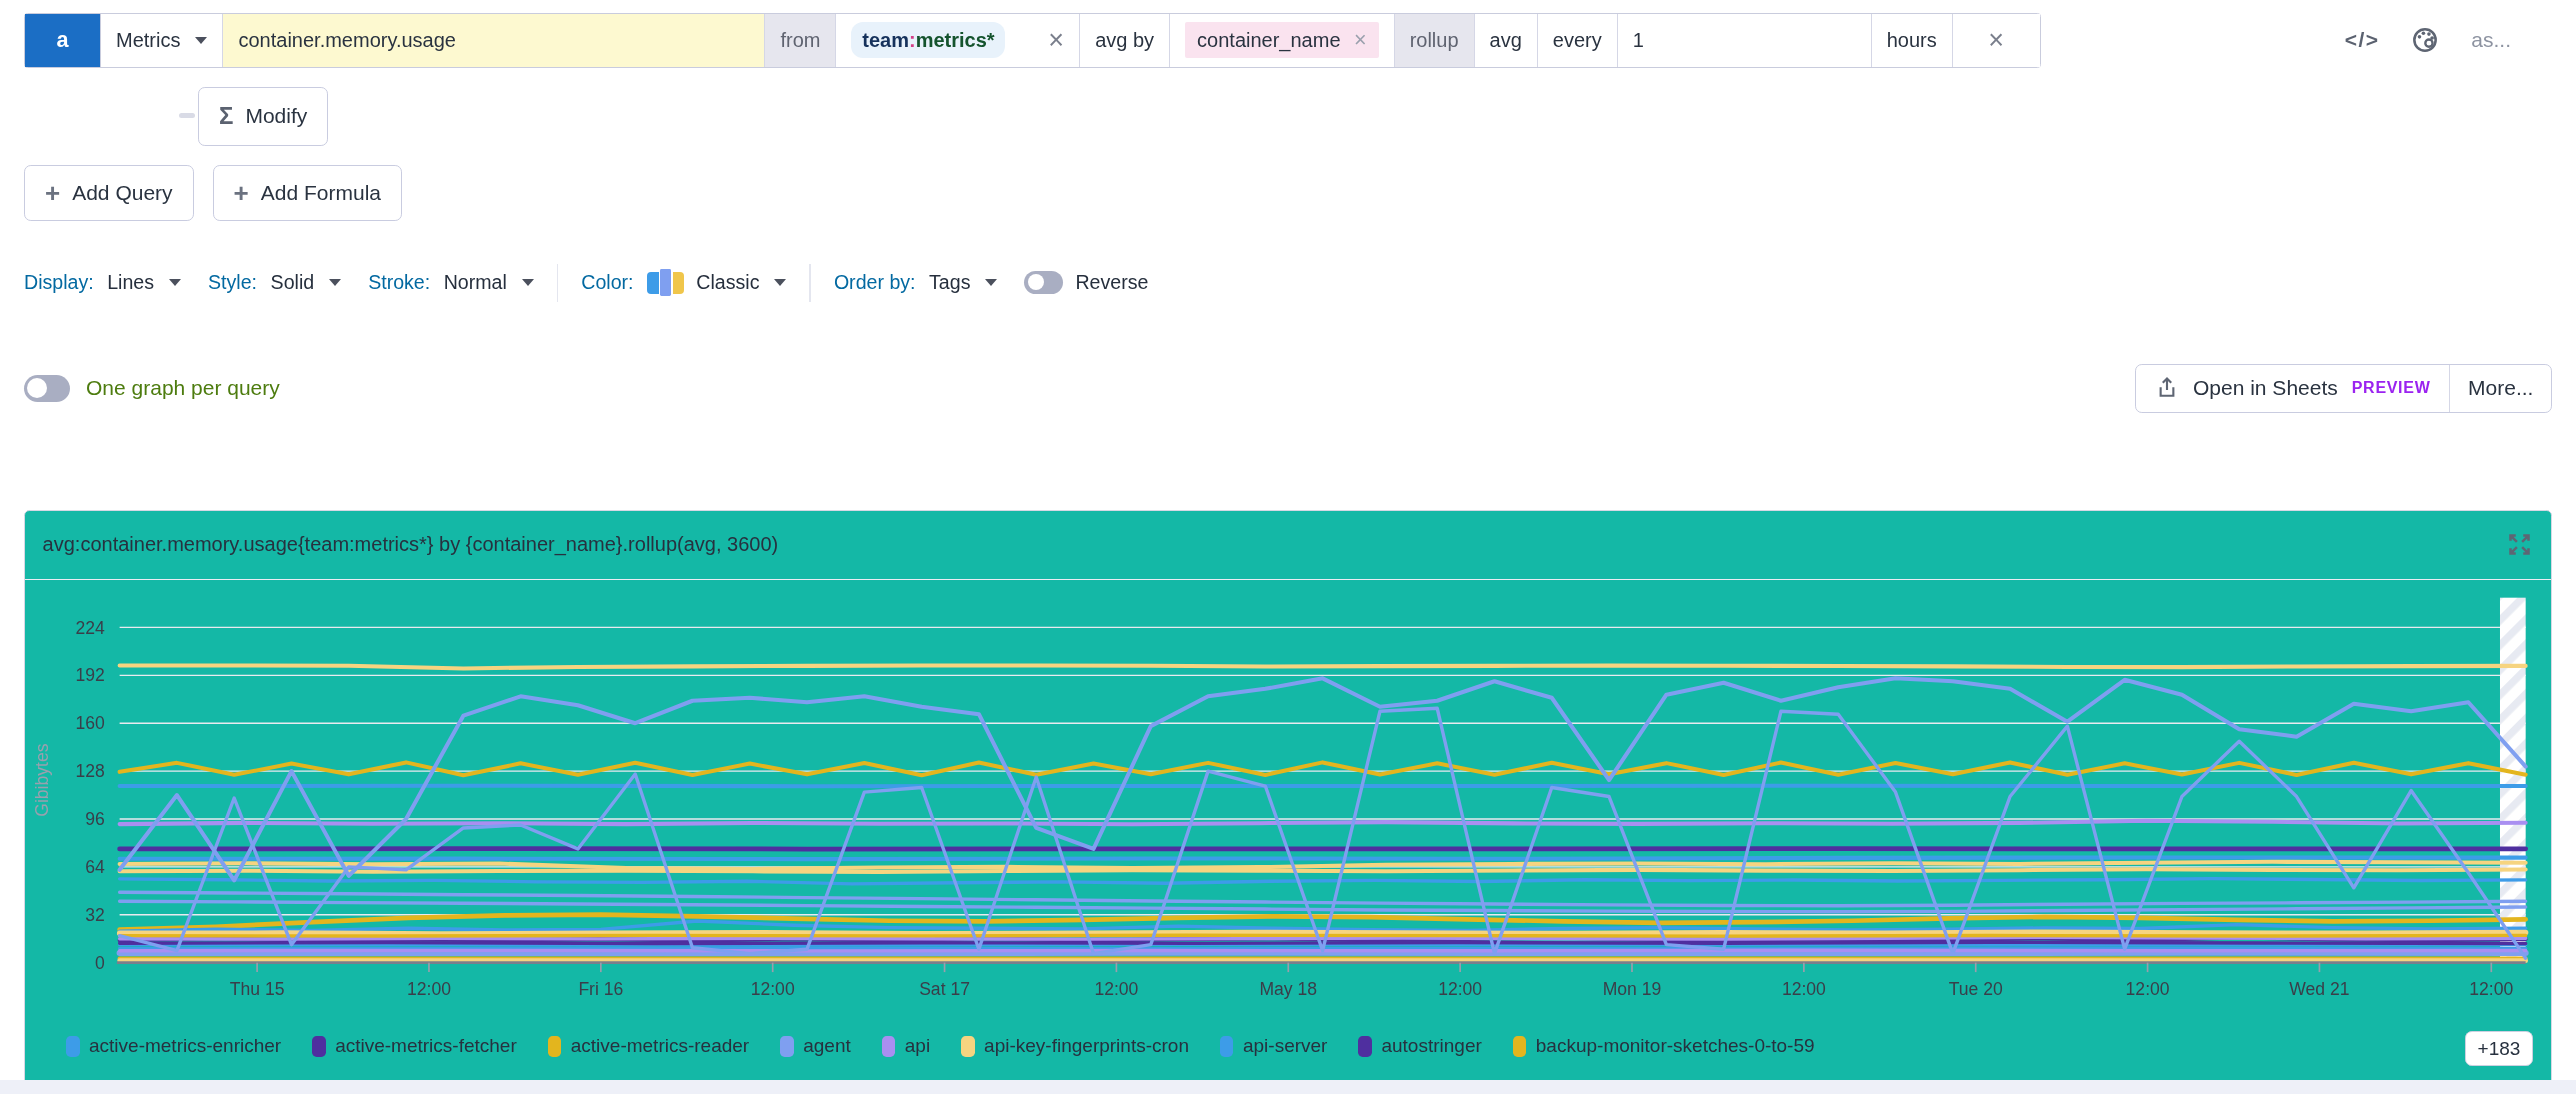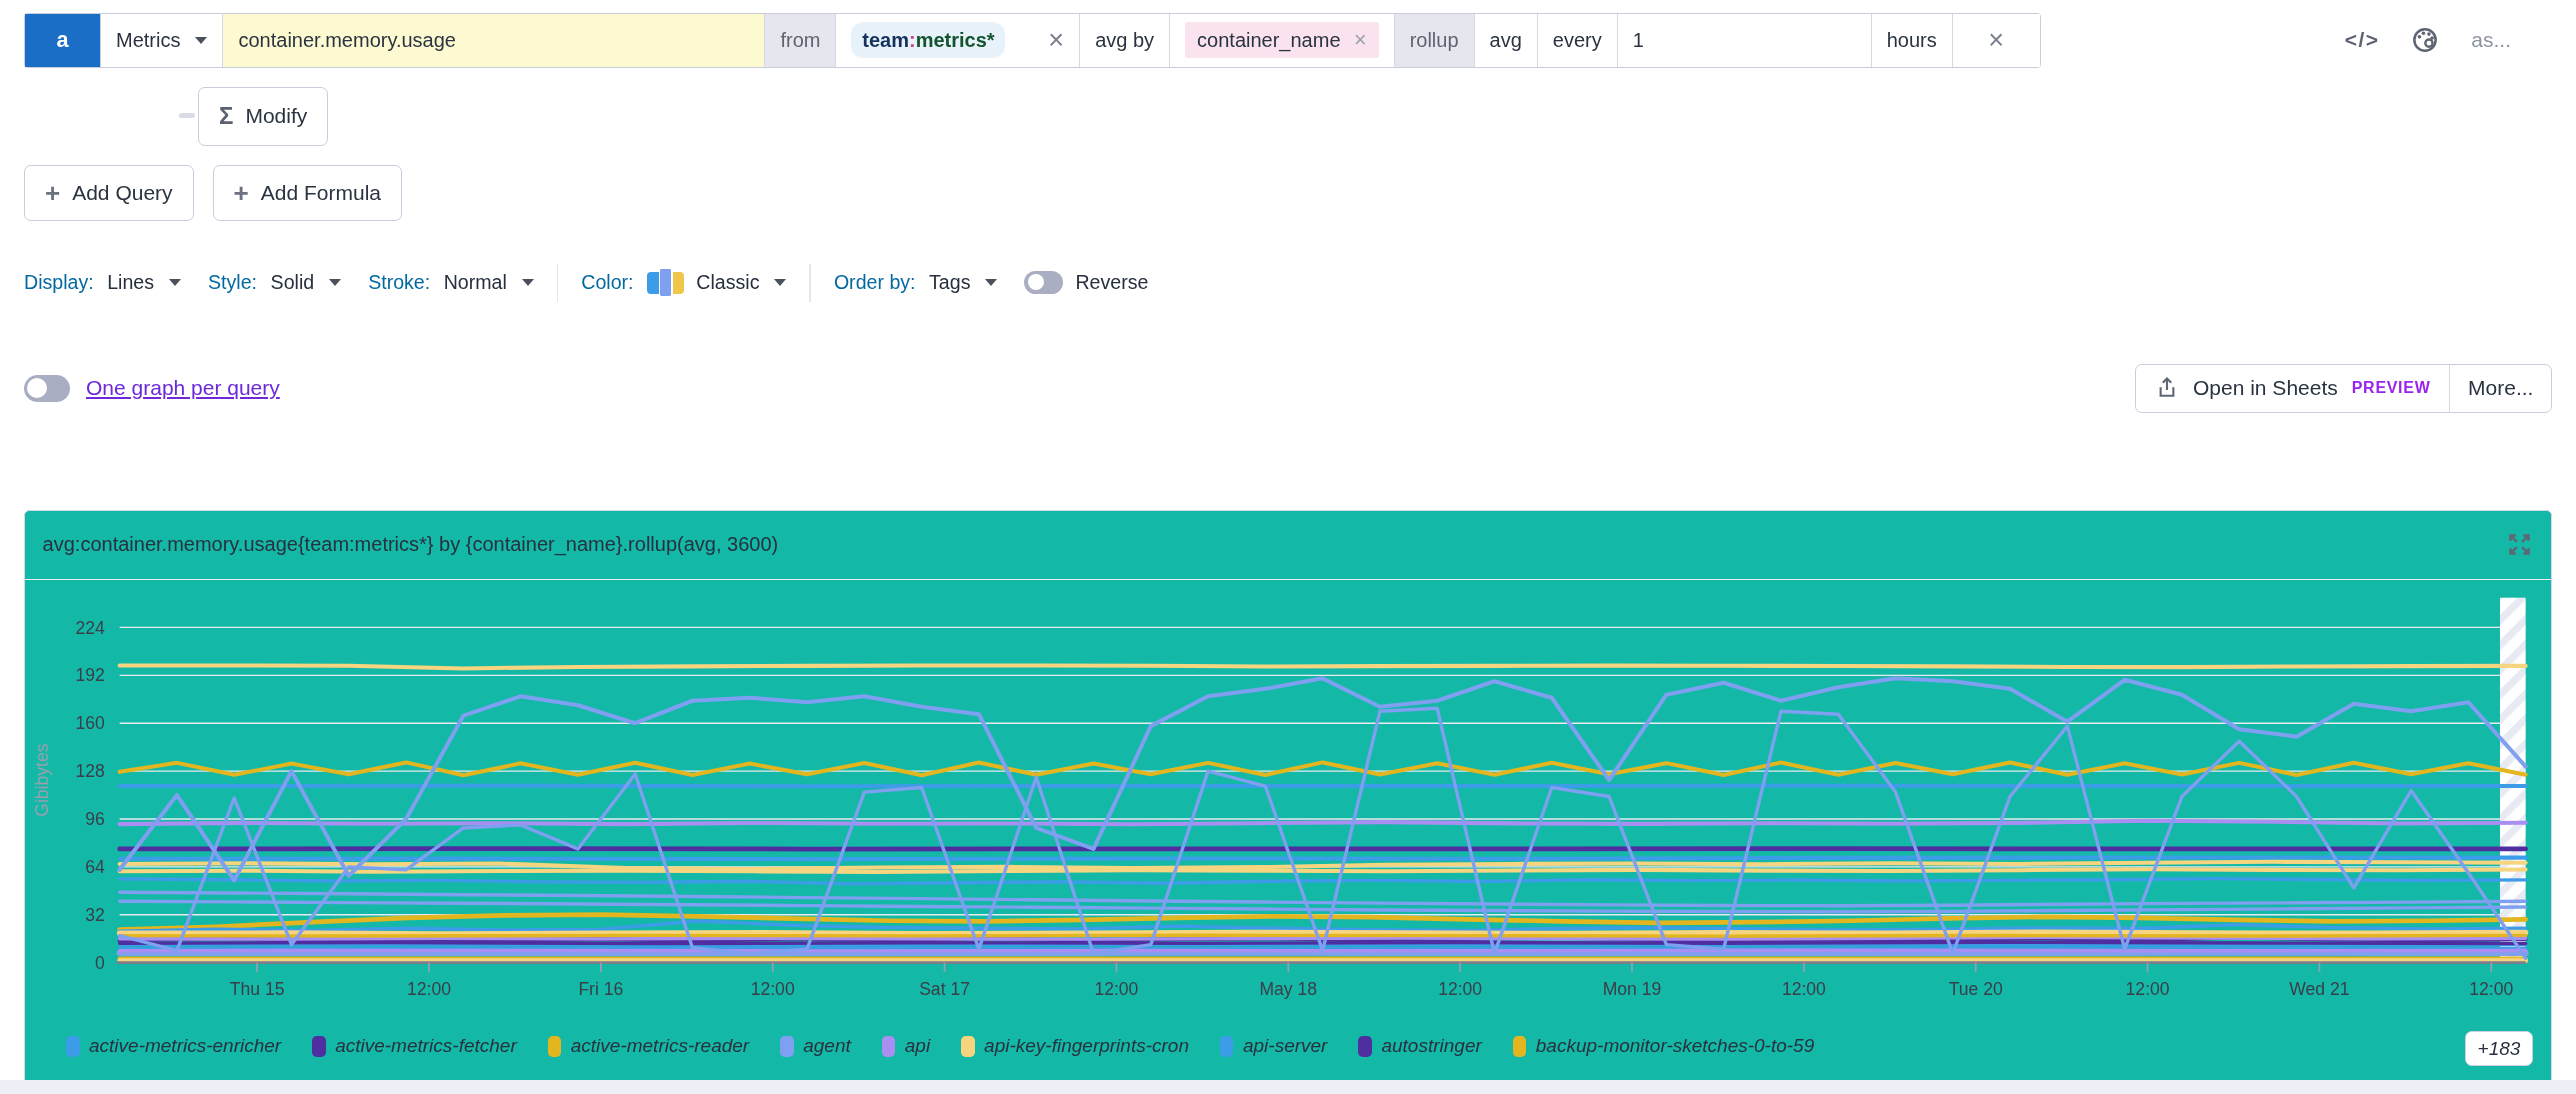--- a/index.html
+++ b/index.html
@@ -56,35 +56,35 @@
   .p3{width:11.5px;height:22px;background:#f0c64b;border-radius:0 4px 4px 0;}
   .tog{position:relative;border-radius:13.5px;background:#a9aec2;flex:none;cursor:pointer;}
   .tog::after{content:"";position:absolute;background:#fff;border-radius:50%;}
   .tog.sm{width:39px;height:23px;margin-right:12px;}
   .tog.sm::after{left:3.4px;top:3.4px;width:16px;height:16px;}
   .tog.lg{width:46px;height:27px;margin-right:16px;}
   .tog.lg::after{left:3.4px;top:3.4px;width:20px;height:20px;}
 
   
   .graphrow{margin-top:62px;display:flex;align-items:center;height:49px;}
-  .onelabel{font-size:21px;color:#6d28d9;text-decoration:underline;}
+  .onelabel{font-size:21px;color:#4d7c0f;}
   .sheetsgroup{margin-left:auto;display:flex;align-items:stretch;height:47px;border:1.4px solid #c9cce0;
                border-radius:6.8px;background:#fff;overflow:hidden;}
   .sheets{display:flex;align-items:center;gap:14px;padding:0 19px;font-size:21px;cursor:pointer;}
   .preview{color:#9b23f0;font-weight:700;font-size:16px;letter-spacing:0.7px;}
   .more{display:flex;align-items:center;padding:0 17.6px;border-left:1.4px solid #d5d7e6;font-size:21px;cursor:pointer;}
 
   
   .panel{margin-top:97px;height:599px;border:1.4px solid #d6d8e4;border-radius:5.4px;background:#14b8a6;position:relative;}
   .phead{display:flex;align-items:center;height:68px;padding:0 17.6px;border-bottom:1.4px solid #ebecf3;
          font-size:20px;color:#27313f;}
   .expandbtn{margin-left:auto;cursor:pointer;display:flex;}
   svg text{font-family:"Liberation Sans",sans-serif;}
   #chart{display:block;width:2525px;height:449px;}
-  .legrow{display:flex;align-items:center;gap:31px;padding:6.8px 101px 0 41px;position:relative;font-style:italic;}
+  .legrow{display:flex;align-items:center;gap:31px;padding:6.8px 101px 0 41px;position:relative;}
   .legitem{display:flex;align-items:center;gap:9.5px;font-size:19px;color:#27313f;cursor:pointer;}
   .sw{width:13.5px;height:21.6px;border-radius:4.7px;flex:none;}
   .overflow{position:absolute;right:17.6px;top:2.7px;border:1.4px solid #ccd0e0;border-radius:6.8px;
             padding:5.4px 12px;font-size:19px;background:#fff;color:#27313f;cursor:pointer;}
   .botband{position:absolute;left:0;right:0;bottom:0;height:15px;background:#eef0f8;}
   .icon-stroke{stroke:#5e6573;fill:none;}
 </style>
 </head>
 <body>
 

